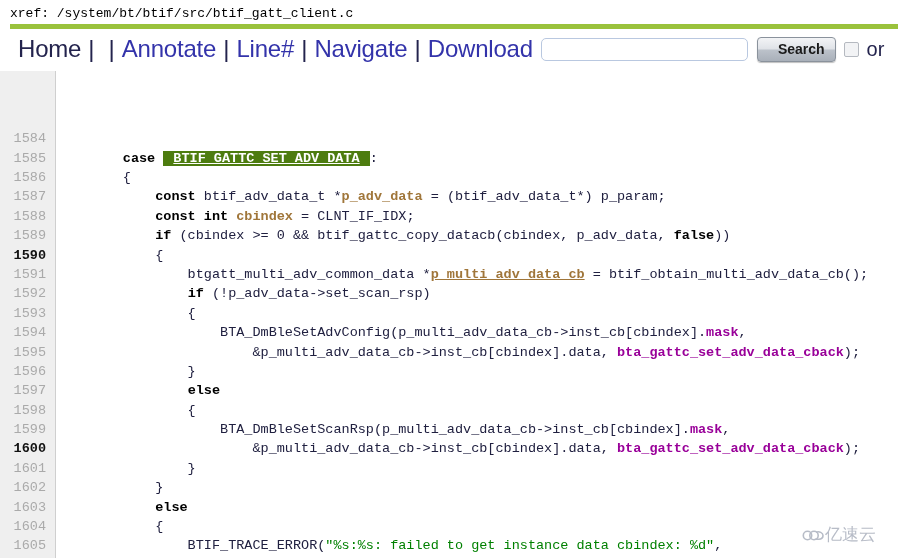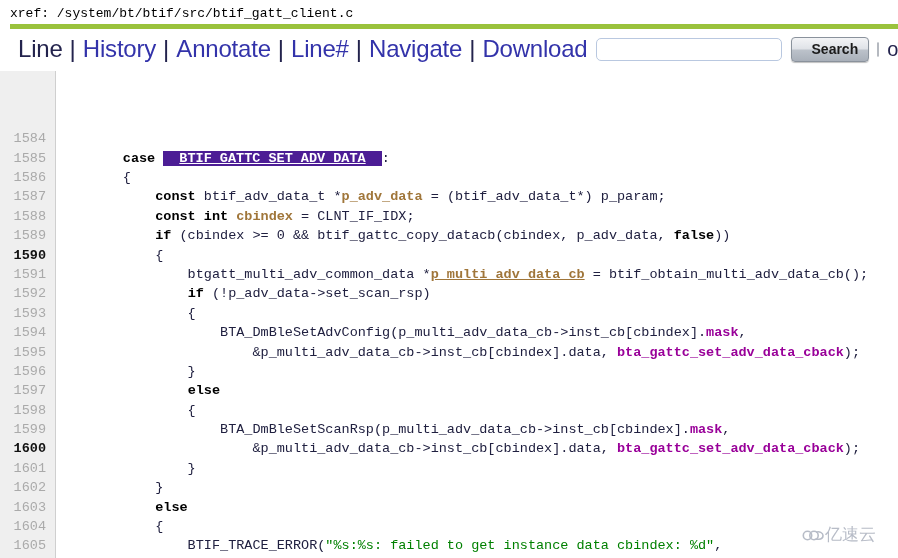--- a/index.html
+++ b/index.html
@@ -139,25 +139,25 @@
     position: relative;
     z-index: 2;
   }
   .kw   { color: #000000; font-weight: bold; }
   .var  { color: #a0763a; font-weight: bold; margin-top: 40px; }
   .var.u { text-decoration: underline; }
   .fn   { color: #990099; font-weight: bold; }
   .str  { color: #008000; }
   .plain{ color: #202040; }
   .hl {
-    background: #4c1d95;
+    background: #4d7c0f;
     color: #ffffff;
     font-weight: bold;
     text-decoration: underline;
-    padding: 0 16px;
+    padding: 0 10px;
   }
 
   
   #watermark {
     position: absolute;
     right: 22px;
     bottom: 12px;
     display: flex;
     align-items: center;
     gap: 0;
@@ -168,23 +168,22 @@
   }
   #watermark svg { display: block; }
 </style>
 </head>
 <body>
 
 <div id="xref-path">xref: /system/bt/btif/src/btif_gatt_client.c</div>
 <div id="green-bar"></div>
 
 <div id="menu">
-  <a class="navlink home" href="#">Line</a>
-  <span class="navsep">|</span>
-  <a class="navlink" href="#">History</a>
+  <a class="navlink home" href="#">Home</a>
+  <span class="navsep">|</span>
   <span class="navsep">|</span>
   <a class="navlink" href="#">Annotate</a>
   <span class="navsep">|</span>
   <a class="navlink" href="#">Line#</a>
   <span class="navsep">|</span>
   <a class="navlink" href="#">Navigate</a>
   <span class="navsep">|</span>
   <a class="navlink" href="#">Download</a>
 
   <input id="search-input" type="text" placeholder="" style="">

